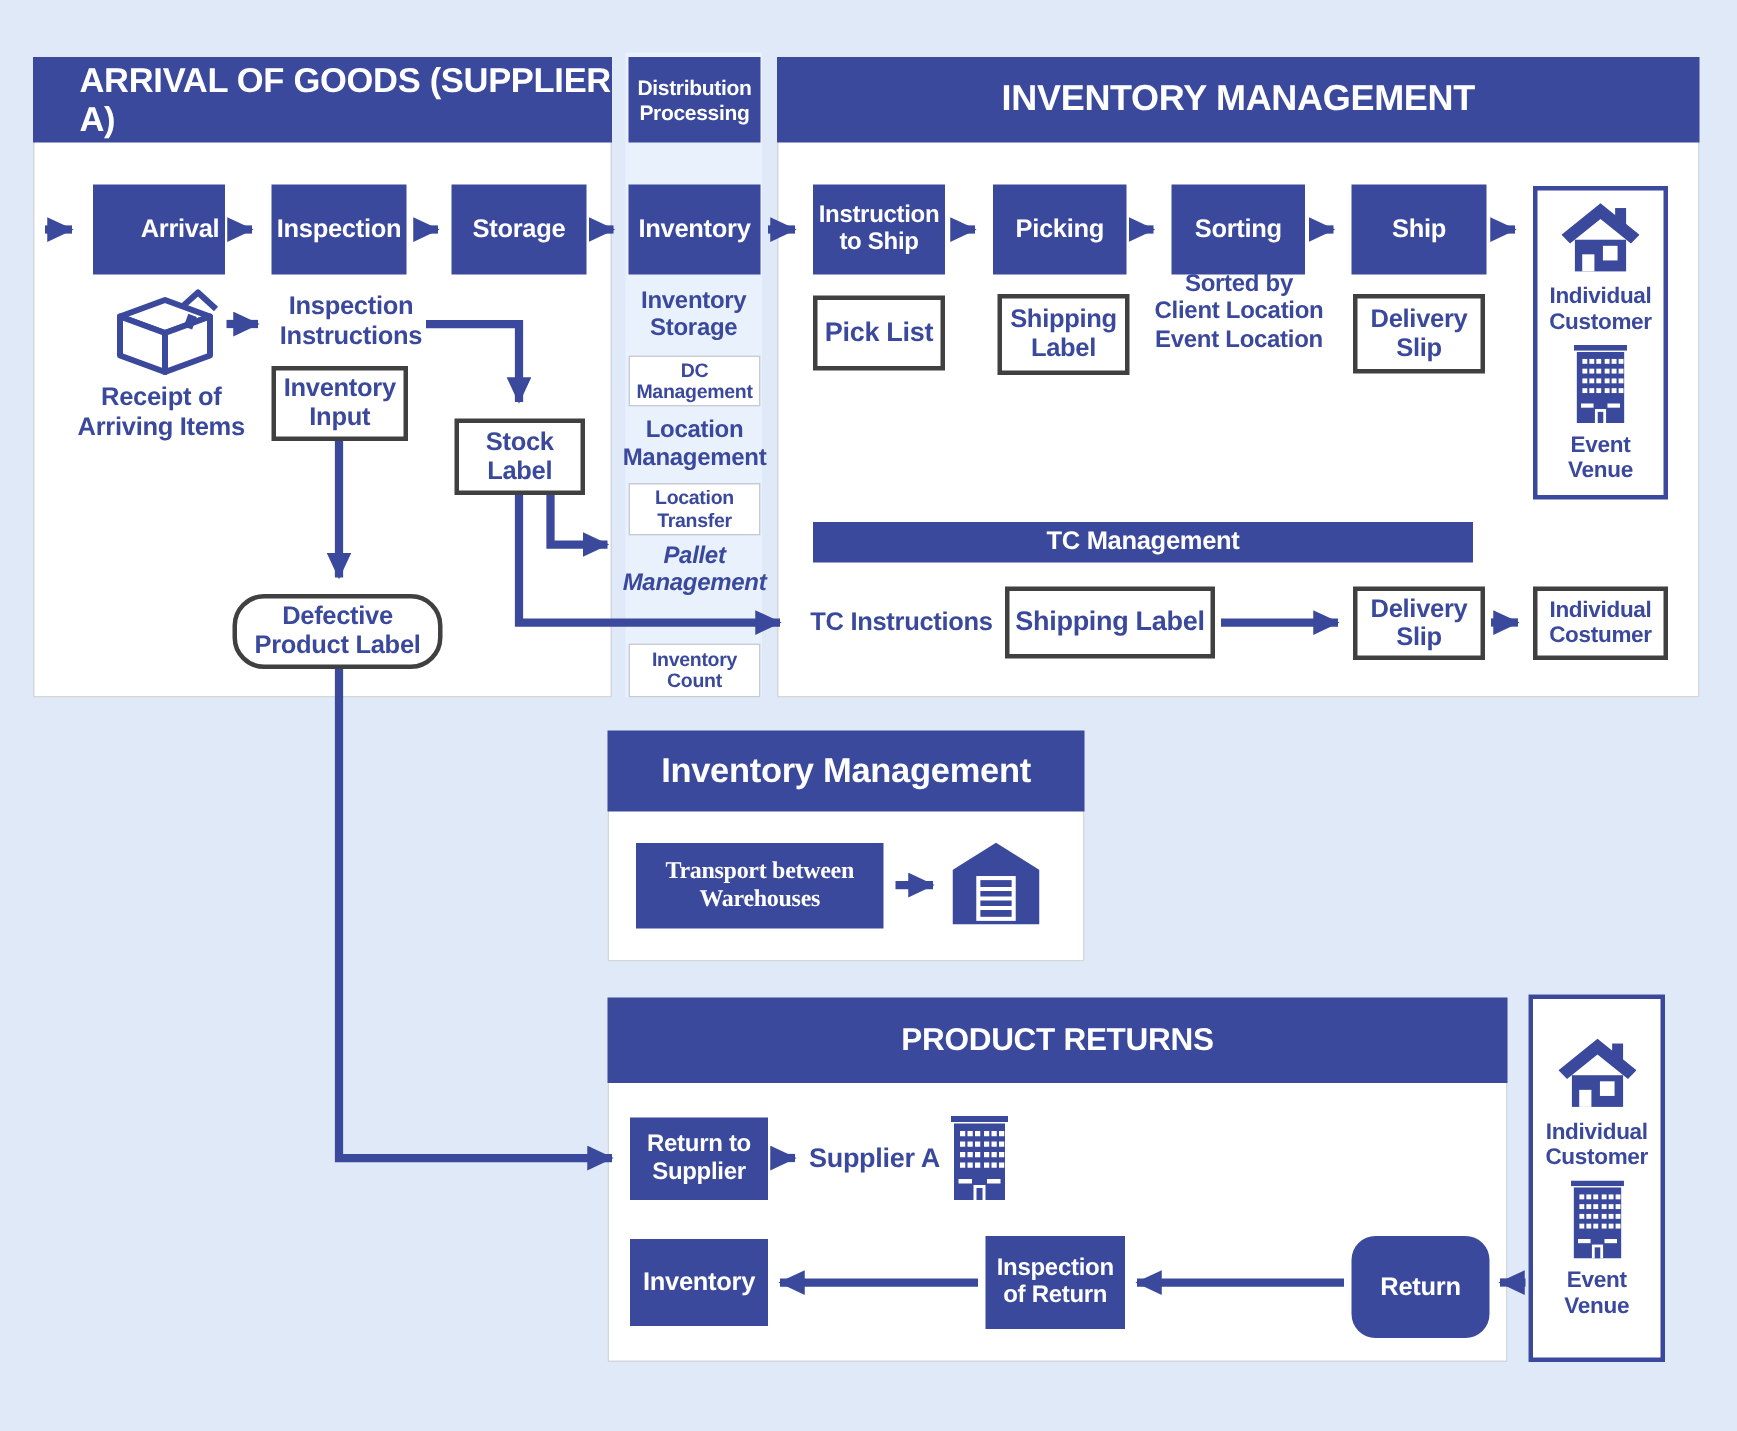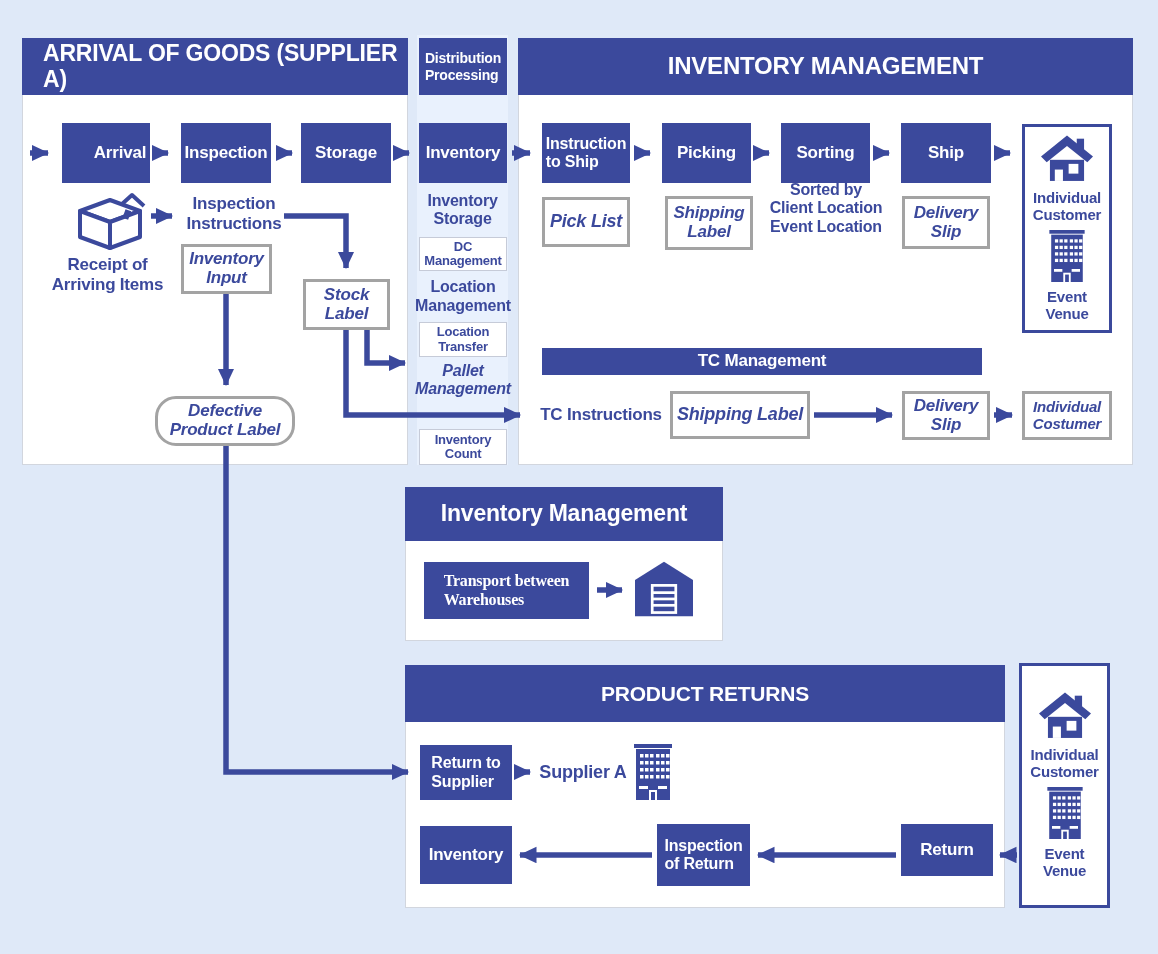--- a/index.html
+++ b/index.html
@@ -11,25 +11,25 @@
   .abs{position:absolute;box-sizing:border-box;}
   .panel{background:#ffffff;border:1px solid #d2d6de;z-index:1;}
   .strip{background:#e9f1fd;z-index:1;}
   .hdr{
     background:#3b499c;color:#ffffff;display:flex;align-items:center;
     z-index:10;line-height:1.1;
   }
   .hdr.center{justify-content:center;text-align:center;}
   .dark-box{
     background:#3b499c;color:#ffffff;display:flex;align-items:center;justify-content:center;
-    text-align:left;white-space:pre-line;line-height:1.15;z-index:10;
+    text-align:center;white-space:pre-line;line-height:1.15;z-index:10;
   }
   .outline-box{
-    background:#ffffff;border:3px solid #a3a3a3;color:#3b499c;display:flex;align-items:center;
-    justify-content:center;text-align:center;white-space:pre-line;line-height:1.1;z-index:10;font-style:italic;
+    background:#ffffff;border:3px solid #404040;color:#3b499c;display:flex;align-items:center;
+    justify-content:center;text-align:center;white-space:pre-line;line-height:1.1;z-index:10;
   }
   .thin-box{
     background:#ffffff;border:1px solid #c6cbd8;color:#3b499c;display:flex;align-items:center;
     justify-content:center;text-align:center;white-space:pre-line;line-height:1.1;
     font-size:13px;z-index:10;
   }
   .label-text{
     color:#3b499c;display:flex;align-items:center;justify-content:center;text-align:center;
     white-space:pre-line;line-height:1.15;z-index:10;
   }
@@ -77,21 +77,21 @@
       <path d="M516 772 H530" marker-end="url(#ah)"></path>
       <path d="M597 590 H622" marker-end="url(#ah)"></path>
       <path d="M814 415 H892" marker-end="url(#ah)"></path>
       <path d="M994 415 H1012" marker-end="url(#ah)"></path>
       <path d="M896 855 H758" marker-end="url(#ah)"></path>
       <path d="M652 855 H520" marker-end="url(#ah)"></path>
       <path d="M1017 855 H1000" marker-end="url(#ah)"></path>
     </g>
   </svg>
 
-  <div class="abs hdr" style="left:22px;top:38px;width:386px;height:57px;padding-left:21px;font-size:23px;">ARRIVAL OF GOODS (SUPPLIER A)</div>
+  <div class="abs hdr" style="left:22px;top:38px;width:386px;height:57px;padding-left:31px;font-size:23px;">ARRIVAL OF GOODS (SUPPLIER A)</div>
 
   <div class="abs dark-box" style="left:62px;top:123px;width:88px;height:60px;font-size:17px;padding-left:28px;">Arrival</div>
   <div class="abs dark-box" style="left:181px;top:123px;width:90px;height:60px;font-size:17px;">Inspection</div>
   <div class="abs dark-box" style="left:301px;top:123px;width:90px;height:60px;font-size:17px;">Storage</div>
 
   <svg class="abs icon" style="left:74px;top:192px;z-index:10;" width="72" height="58" viewBox="0 0 72 58">
     <g fill="#ffffff" stroke="#3b499c" stroke-width="4" stroke-linejoin="round">
       <polygon points="36,8 66,19 36,30 6,19"></polygon>
       <polygon points="6,19 36,30 36,56 6,45"></polygon>
       <polygon points="36,30 66,19 66,45 36,56"></polygon>
@@ -246,21 +246,21 @@
         <rect x="33" y="31" width="3.5" height="3.5"></rect>
       <rect x="6" y="42" width="9" height="3"></rect>
         <rect x="25" y="42" width="9" height="3"></rect>
       <rect x="16" y="46" width="8" height="10"></rect>
     </g>
     <rect x="18" y="48" width="4" height="8" fill="#3b499c"></rect>
   </svg>
   <div class="abs dark-box" style="left:420px;top:826px;width:92px;height:58px;font-size:17px;">Inventory</div>
   <div class="abs dark-box" style="left:657px;top:824px;width:93px;height:62px;font-size:16px;">Inspection
 of Return</div>
-  <div class="abs dark-box" style="left:901px;top:824px;width:92px;height:52px;font-size:17px;">Return</div>
+  <div class="abs dark-box" style="left:901px;top:824px;width:92px;height:68px;font-size:17px;border-radius:16px;">Return</div>
 
   <div class="abs cust-panel" style="left:1019px;top:663px;width:91px;height:245px;">
     <svg class="icon" width="52" height="48" viewBox="0 0 64 58">
       <rect x="44" y="4" width="9" height="16" fill="#3b499c"></rect>
       <polygon points="32,0 64,26 57,33 32,13 7,33 0,26" fill="#3b499c"></polygon>
       <rect x="11" y="30" width="42" height="26" fill="#3b499c"></rect>
       <rect x="34" y="35" width="12" height="12" fill="#ffffff"></rect>
       <rect x="17" y="42" width="10" height="14" fill="#ffffff"></rect>
     </svg>
     <div class="label-text">Individual

